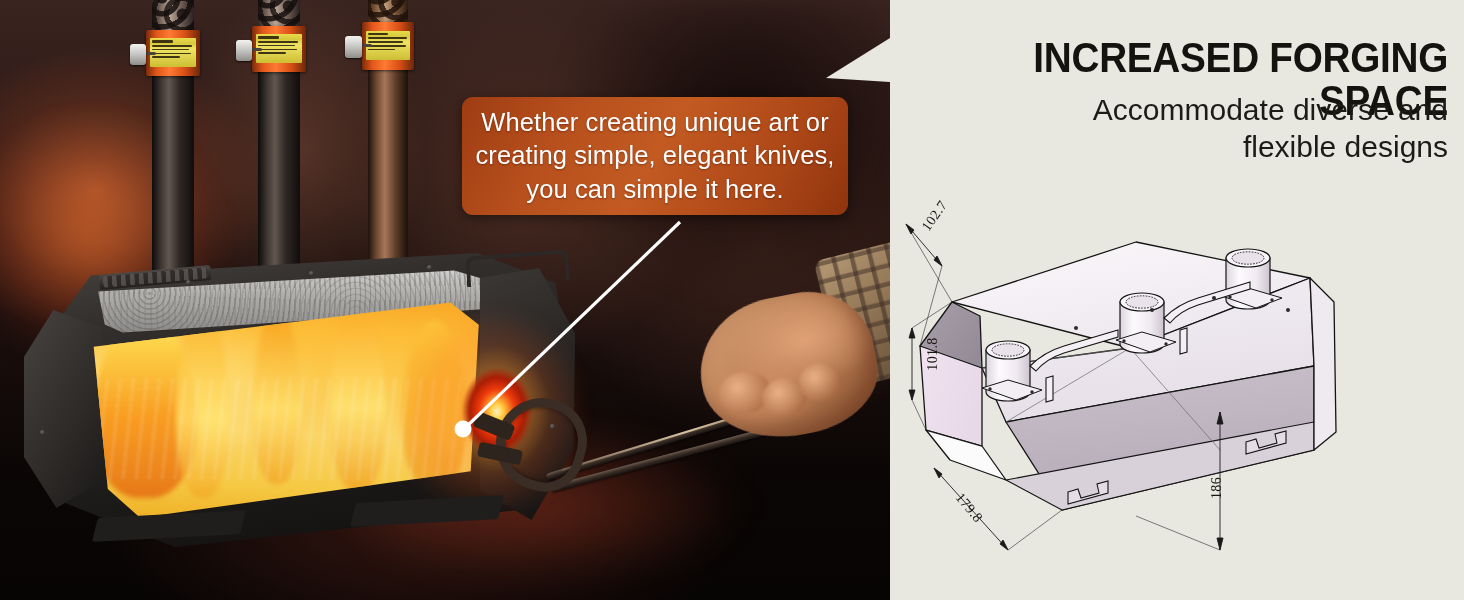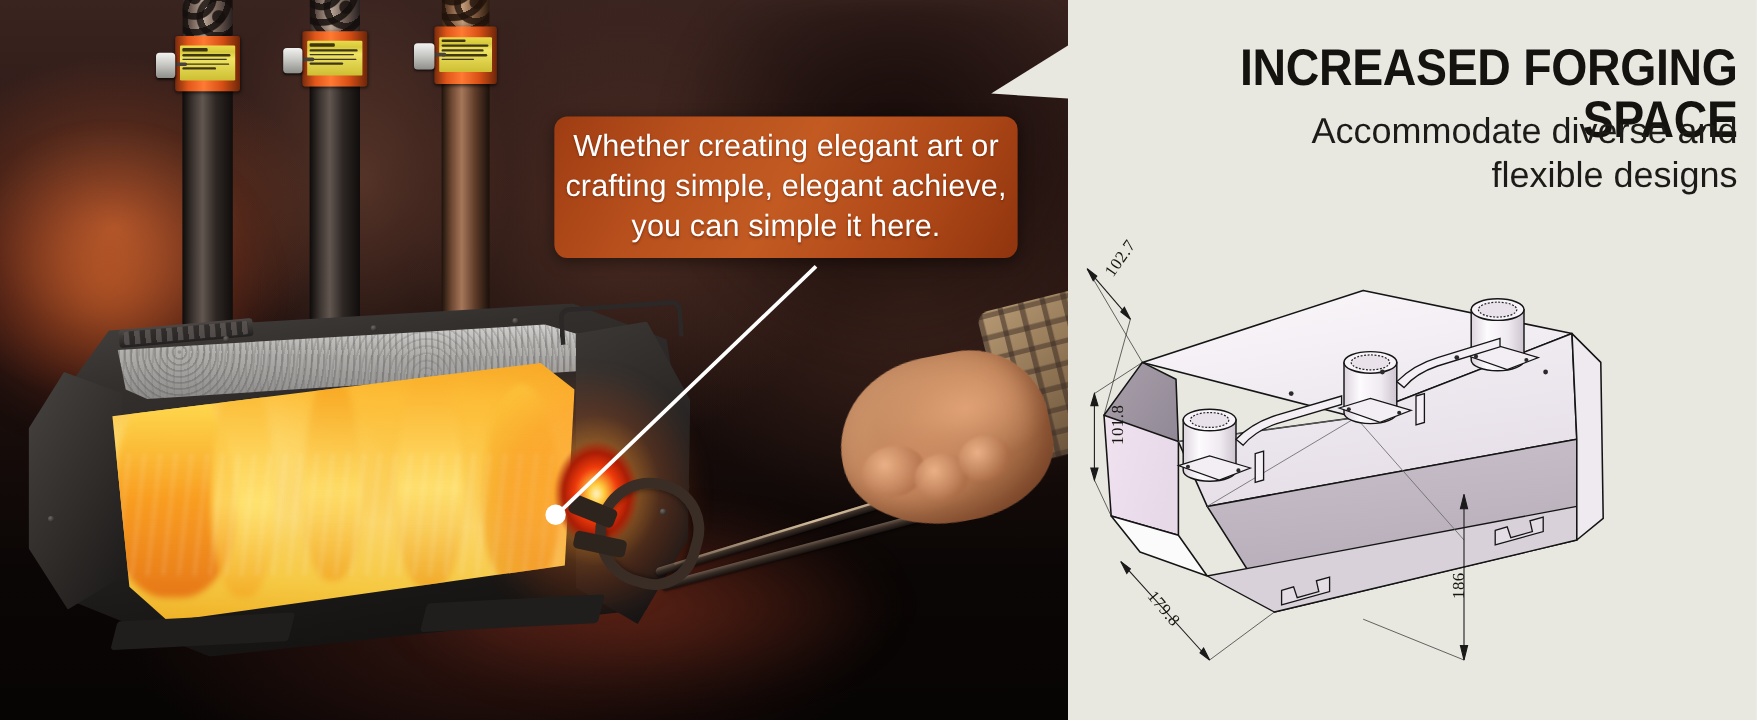--- a/index.html
+++ b/index.html
@@ -357,22 +357,22 @@
 
     <div class="sleeve"></div>
     <div class="hand">
       <div class="knuckle" style="left:8%;top:48%;width:30%;height:30%;"></div>
       <div class="knuckle" style="left:32%;top:58%;width:26%;height:28%;"></div>
       <div class="knuckle" style="left:54%;top:52%;width:25%;height:27%;"></div>
     </div>
 
     <div id="callout">
       <div id="callout-text">
-        <span>Whether creating elegant art or</span>
-        <span>crafting simple, elegant achieve,</span>
+        <span>Whether creating unique art or</span>
+        <span>creating simple, elegant knives,</span>
         <span>you can simple it here.</span>
       </div>
     </div>
 
     <svg id="leader" viewBox="0 0 890 600">
       <line x1="680" y1="222" x2="466" y2="427" stroke="#ffffff" stroke-width="3.2"></line>
       <circle cx="463" cy="429" r="8.5" fill="#ffffff"></circle>
     </svg>
 
     <svg id="wedge" viewBox="0 0 890 600">

